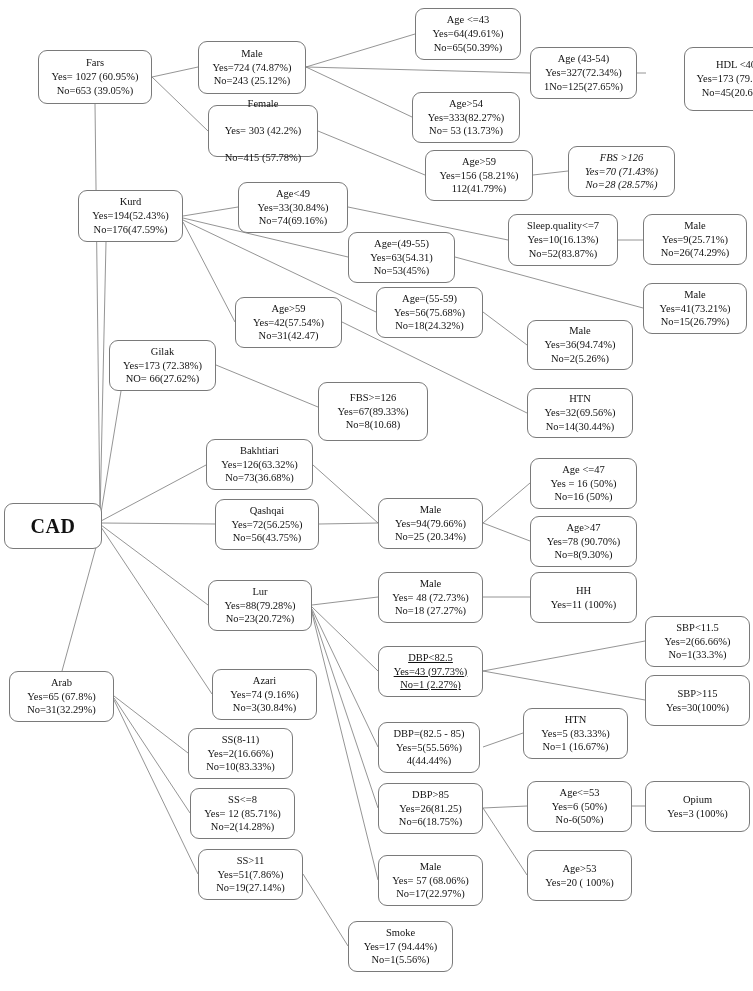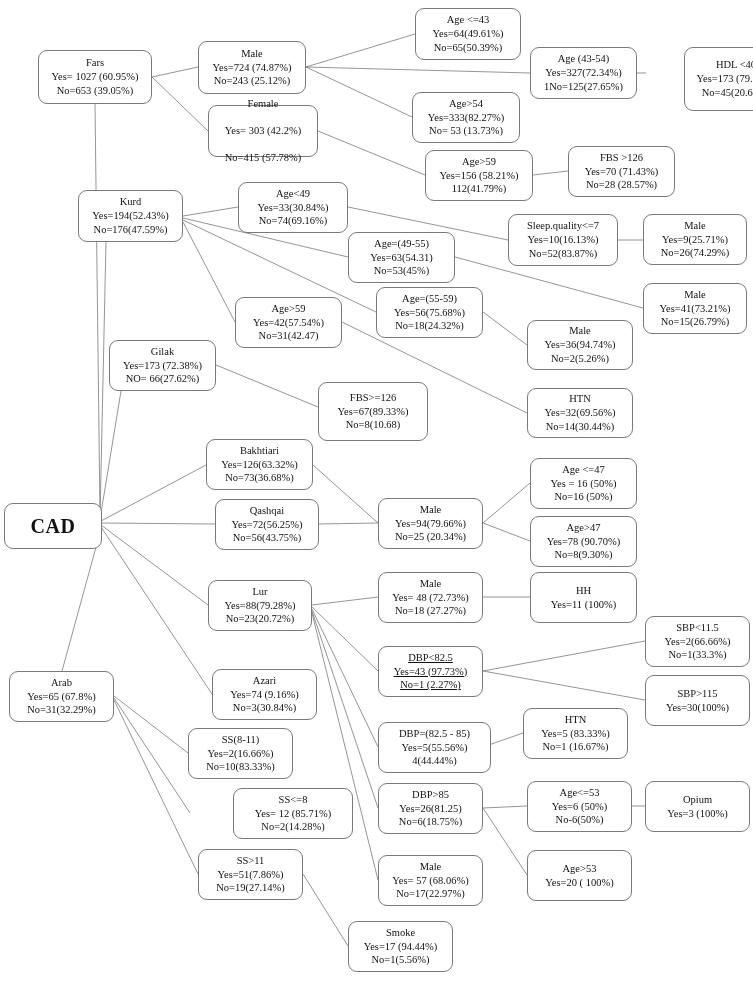--- a/index.html
+++ b/index.html
@@ -135,21 +135,21 @@
       <div class="node" style="left: 412px; top: 92px; width: 108px; height: 51px;">
         <span class="ln">Age&gt;54</span>
         <span class="ln">Yes=333(82.27%)</span>
         <span class="ln">No= 53 (13.73%)</span>
       </div>
       <div class="node" style="left: 425px; top: 150px; width: 108px; height: 51px;">
         <span class="ln">Age&gt;59</span>
         <span class="ln">Yes=156 (58.21%)</span>
         <span class="ln">112(41.79%)</span>
       </div>
-      <div class="node" style="left: 568px; top: 146px; width: 107px; height: 51px;">
+      <div class="node" style="left: 568px; top: 146px; width: 107px; height: 51px; font-style: italic;">
         <span class="ln">FBS &gt;126</span>
         <span class="ln">Yes=70 (71.43%)</span>
         <span class="ln">No=28 (28.57%)</span>
       </div>
       <div class="node" style="left: 78px; top: 190px; width: 105px; height: 52px;">
         <span class="ln">Kurd</span>
         <span class="ln">Yes=194(52.43%)</span>
         <span class="ln">No=176(47.59%)</span>
       </div>
       <div class="node" style="left: 238px; top: 182px; width: 110px; height: 51px;">
@@ -258,21 +258,21 @@
       </div>
       <div class="node" style="left: 645px; top: 616px; width: 105px; height: 51px;">
         <span class="ln">SBP&lt;11.5</span>
         <span class="ln">Yes=2(66.66%)</span>
         <span class="ln">No=1(33.3%)</span>
       </div>
       <div class="node" style="left: 645px; top: 675px; width: 105px; height: 51px;">
         <span class="ln">SBP&gt;115</span>
         <span class="ln">Yes=30(100%)</span>
       </div>
-      <div class="node" style="left: 378px; top: 722px; width: 113px; height: 51px;">
+      <div class="node" style="left: 378px; top: 722px; width: 102px; height: 51px;">
         <span class="ln">DBP=(82.5 - 85)</span>
         <span class="ln">Yes=5(55.56%)</span>
         <span class="ln">4(44.44%)</span>
       </div>
       <div class="node" style="left: 523px; top: 708px; width: 105px; height: 51px;">
         <span class="ln">HTN</span>
         <span class="ln">Yes=5 (83.33%)</span>
         <span class="ln">No=1 (16.67%)</span>
       </div>
       <div class="node" style="left: 378px; top: 783px; width: 105px; height: 51px;">
@@ -301,21 +301,21 @@
       <div class="node" style="left: 9px; top: 671px; width: 105px; height: 51px;">
         <span class="ln">Arab</span>
         <span class="ln">Yes=65 (67.8%)</span>
         <span class="ln">No=31(32.29%)</span>
       </div>
       <div class="node" style="left: 188px; top: 728px; width: 105px; height: 51px;">
         <span class="ln">SS(8-11)</span>
         <span class="ln">Yes=2(16.66%)</span>
         <span class="ln">No=10(83.33%)</span>
       </div>
-      <div class="node" style="left: 190px; top: 788px; width: 120px; height: 51px; margin-left: 43px;">
+      <div class="node" style="left: 190px; top: 788px; width: 105px; height: 51px;">
         <span class="ln">SS&lt;=8</span>
         <span class="ln">Yes= 12 (85.71%)</span>
         <span class="ln">No=2(14.28%)</span>
       </div>
       <div class="node" style="left: 198px; top: 849px; width: 105px; height: 51px;">
         <span class="ln">SS&gt;11</span>
         <span class="ln">Yes=51(7.86%)</span>
         <span class="ln">No=19(27.14%)</span>
       </div>
       <div class="node" style="left: 348px; top: 921px; width: 105px; height: 51px;">

